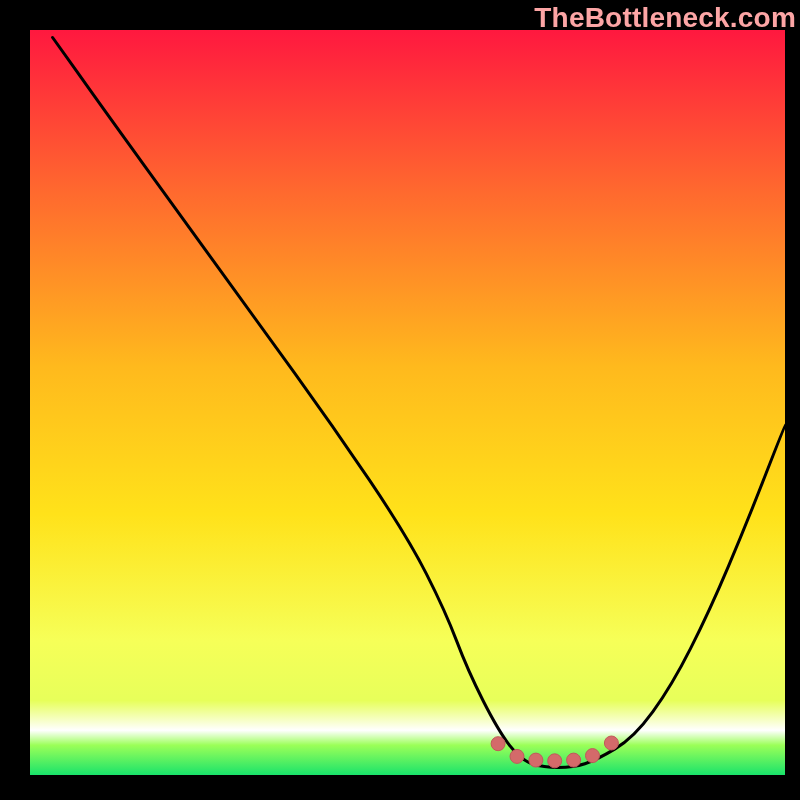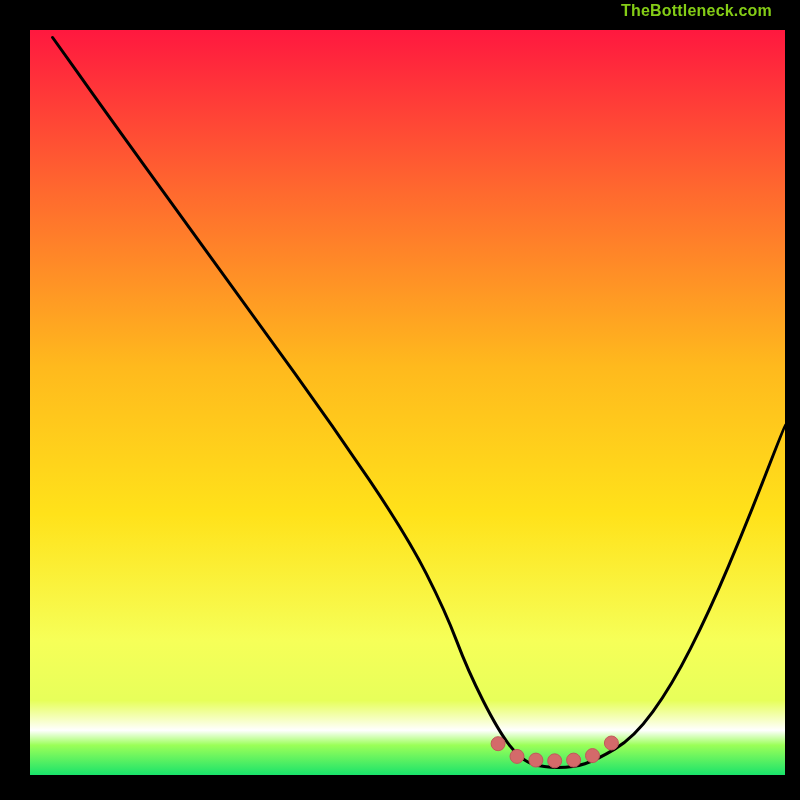--- a/index.html
+++ b/index.html
@@ -11,25 +11,25 @@
     overflow: hidden;
   }
   .chart-root {
     position: relative;
     width: 800px;
     height: 800px;
   }
   .watermark {
     position: absolute;
     top: 2px;
-    right: 28px;
+    right: 4px;
     font-family: Arial, Helvetica, sans-serif;
-    font-size: 16px;
+    font-size: 28px;
     font-weight: 600;
-    color: #84cc16;
+    color: #fca5a5;
     letter-spacing: 0.2px;
     user-select: none;
   }
   svg {
     display: block;
   }
 </style>
 </head>
 <body>
 

